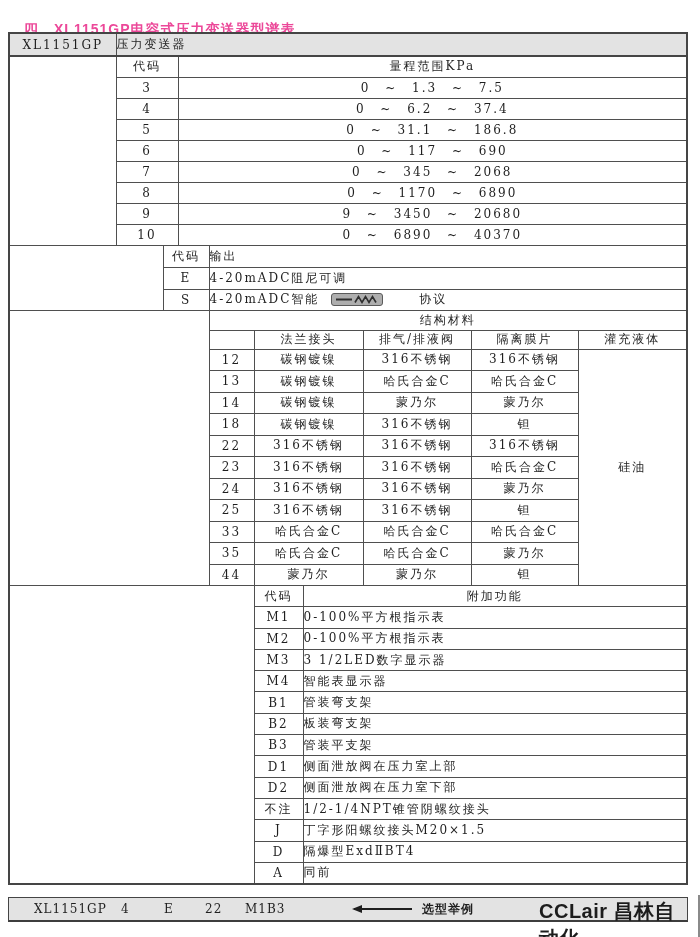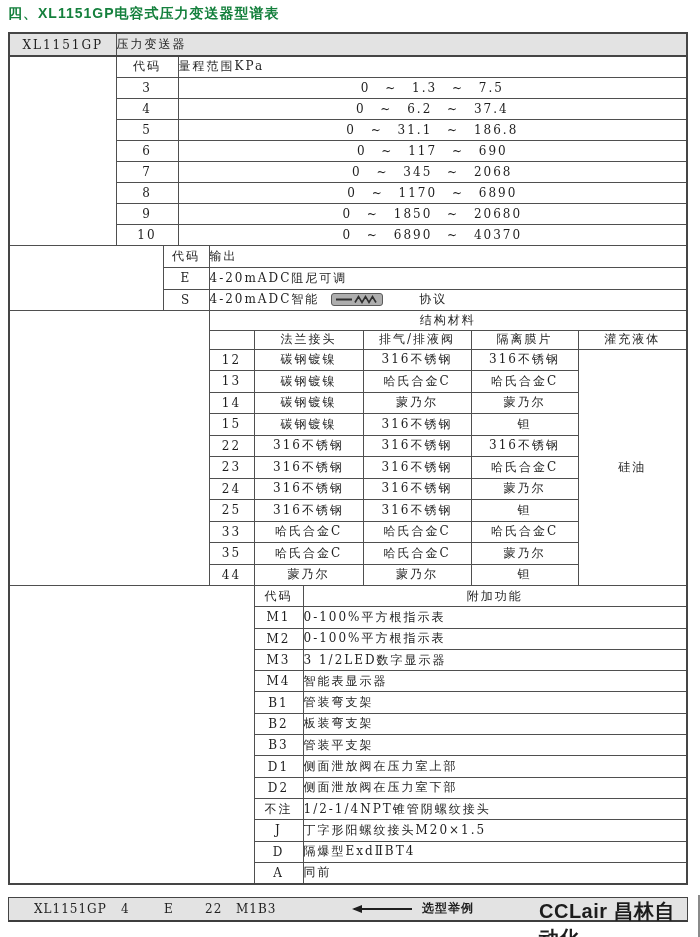--- a/index.html
+++ b/index.html
@@ -1,41 +1,41 @@
 <!DOCTYPE html>
 <html><head>
 <meta charset="utf-8">
 <style>
   html,body{margin:0;padding:0;background:#ffffff;}
   .page{position:relative;width:700px;height:937px;background:#ffffff;overflow:hidden;
         font-family:"DejaVu Serif","Liberation Serif",serif;color:#1f1f1f;}
-  .title{position:absolute;left:8px;top:5px;margin:0;font-size:14px;font-weight:bold;
-         font-family:"Liberation Sans",sans-serif;letter-spacing:1px;color:#15803d;}
+  .title{position:absolute;left:8px;top:5px;margin:16px;font-size:14px;font-weight:bold;
+         font-family:"Liberation Sans",sans-serif;letter-spacing:1px;color:#ec4899;}
   table.spec{position:absolute;left:8px;top:32px;width:678px;border-collapse:collapse;
              table-layout:fixed;border:2px solid #454545;}
   table.spec td{border:1px solid #4f4f4f;font-size:12px;padding:0;letter-spacing:2px;
                 white-space:nowrap;overflow:hidden;vertical-align:middle;}
   .c{text-align:center;}
   .l14{padding-left:14px;margin-left:8px;}
-  .l12{padding-left:12px;}
+  .l12{padding-left:12px;text-align:center;}
   .l22{padding-left:22px;}
   .val{padding-left:20px;letter-spacing:1px;word-spacing:9px;text-align:center;}
   .gray{background:#e3e3e3;}
   tr.r1 td{border-bottom:2px solid #454545;}
   tr.r1{height:23px;}
   tr.h21{height:21px;} tr.h22{height:22px;} tr.h20{height:20px;} tr.h19{height:19px;padding-left:20px;}
   tr.h215{height:21.5px;padding-left:16px;} tr.h213{height:21.3px;}
   .spread{letter-spacing:13px;}
   .badge{display:inline-block;vertical-align:middle;margin-left:12px;line-height:0;}
   .proto{margin-left:36px;}
   .example{position:absolute;left:8px;top:897px;width:678px;height:22px;background:#e3e3e3;
            border:1px solid #454545;border-bottom:2px solid #3d3d3d;font-size:12px;}
   .example .ex{position:absolute;top:0;line-height:22px;letter-spacing:1px;}
-  .ex-model{left:25px;} .ex-i1{left:112px;} .ex-i2{left:155px;} .ex-i3{left:196px;} .ex-i4{left:227px;}
-  .ex-label{left:413px;font-weight:bold;font-family:Liberation Mono, monospace;letter-spacing:3px;}
+  .ex-model{left:25px;} .ex-i1{left:112px;} .ex-i2{left:155px;} .ex-i3{left:196px;} .ex-i4{left:236px;}
+  .ex-label{left:413px;font-weight:bold;font-family:Liberation Serif, serif;letter-spacing:3px;}
   .arrow{position:absolute;left:345px;top:10px;width:58px;height:2px;background:#1f1f1f;}
   .arrow::before{content:"";position:absolute;left:-2px;top:-3.5px;width:0;height:0;
                  border-top:4.5px solid transparent;border-bottom:4.5px solid transparent;
                  border-right:10px solid #1f1f1f;}
   .logo{position:absolute;left:527px;top:895px;z-index:5;font-family:"Liberation Sans",sans-serif;
         font-weight:700;font-size:20px;color:#1c1c1c;letter-spacing:0.5px;
         padding:3px 6px 2px 12px;border-bottom:2px solid #8a8a8a;border-right:2px solid #8a8a8a;}
 </style>
 </head>
 <body>
@@ -88,21 +88,21 @@
     <tr class="h21">
           <td colspan="2" class="c">7</td>
           <td colspan="7" class="val">0 ~ 345 ~ 2068</td>
         </tr>
     <tr class="h21">
           <td colspan="2" class="c">8</td>
           <td colspan="7" class="val">0 ~ 1170 ~ 6890</td>
         </tr>
     <tr class="h21">
           <td colspan="2" class="c">9</td>
-          <td colspan="7" class="val">0 ~ 1850 ~ 20680</td>
+          <td colspan="7" class="val">9 ~ 3450 ~ 20680</td>
         </tr>
     <tr class="h21">
           <td colspan="2" class="c">10</td>
           <td colspan="7" class="val">0 ~ 6890 ~ 40370</td>
         </tr>
 
     <tr class="h22">
       <td colspan="2" rowspan="3"></td>
       <td colspan="2" class="c">代码</td>
       <td colspan="6" class="l14">输出</td>
@@ -146,21 +146,21 @@
           <td class="c">哈氏合金C</td>
           <td class="c">哈氏合金C</td>
         </tr>
     <tr class="h215">
           <td class="c">14</td>
           <td colspan="2" class="c">碳钢镀镍</td>
           <td class="c">蒙乃尔</td>
           <td class="c">蒙乃尔</td>
         </tr>
     <tr class="h215">
-          <td class="c">15</td>
+          <td class="c">18</td>
           <td colspan="2" class="c">碳钢镀镍</td>
           <td class="c">316不锈钢</td>
           <td class="c">钽</td>
         </tr>
     <tr class="h215">
           <td class="c">22</td>
           <td colspan="2" class="c">316不锈钢</td>
           <td class="c">316不锈钢</td>
           <td class="c">316不锈钢</td>
         </tr>

